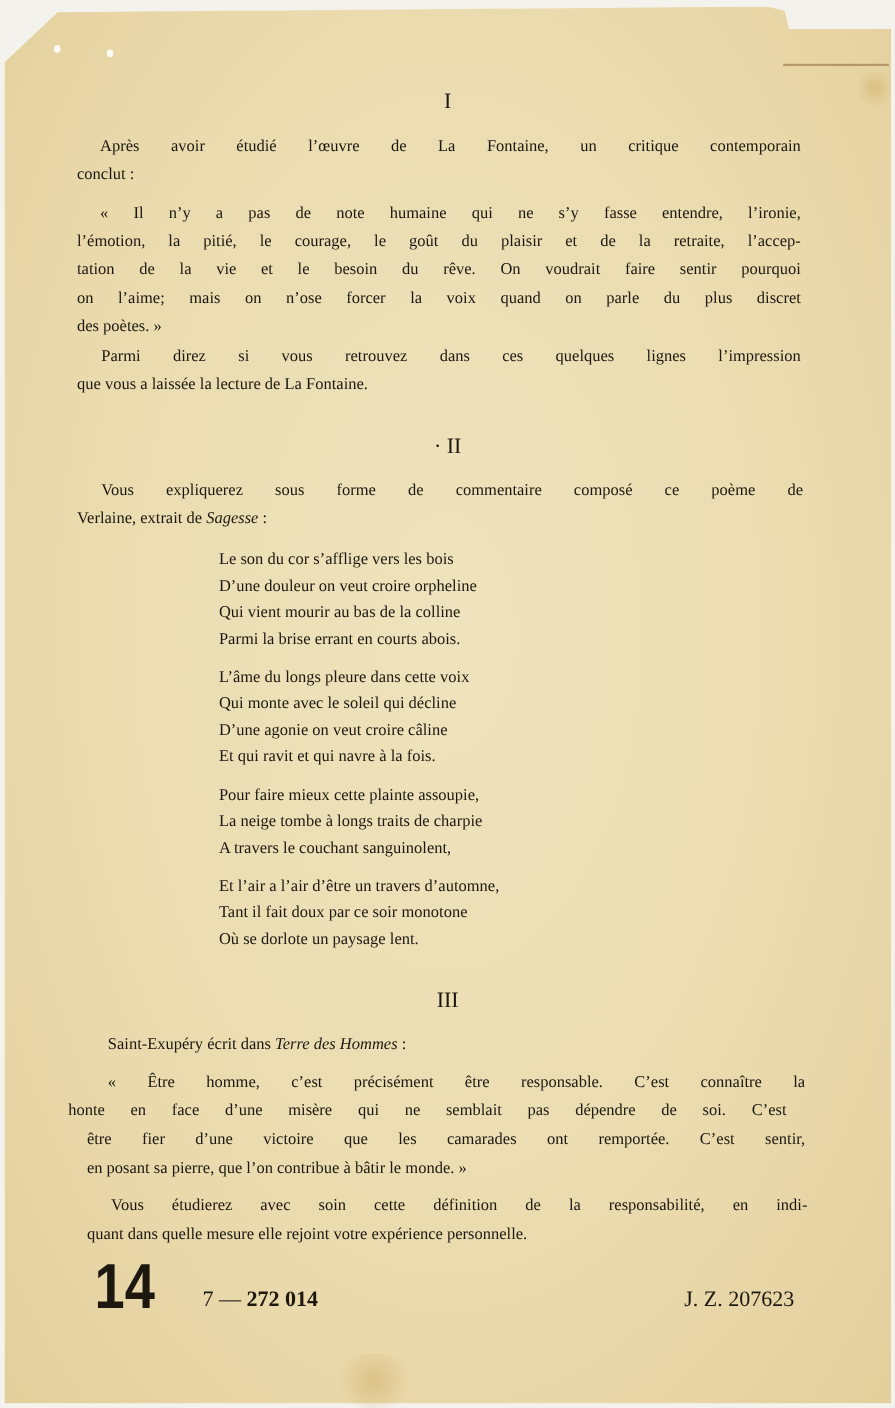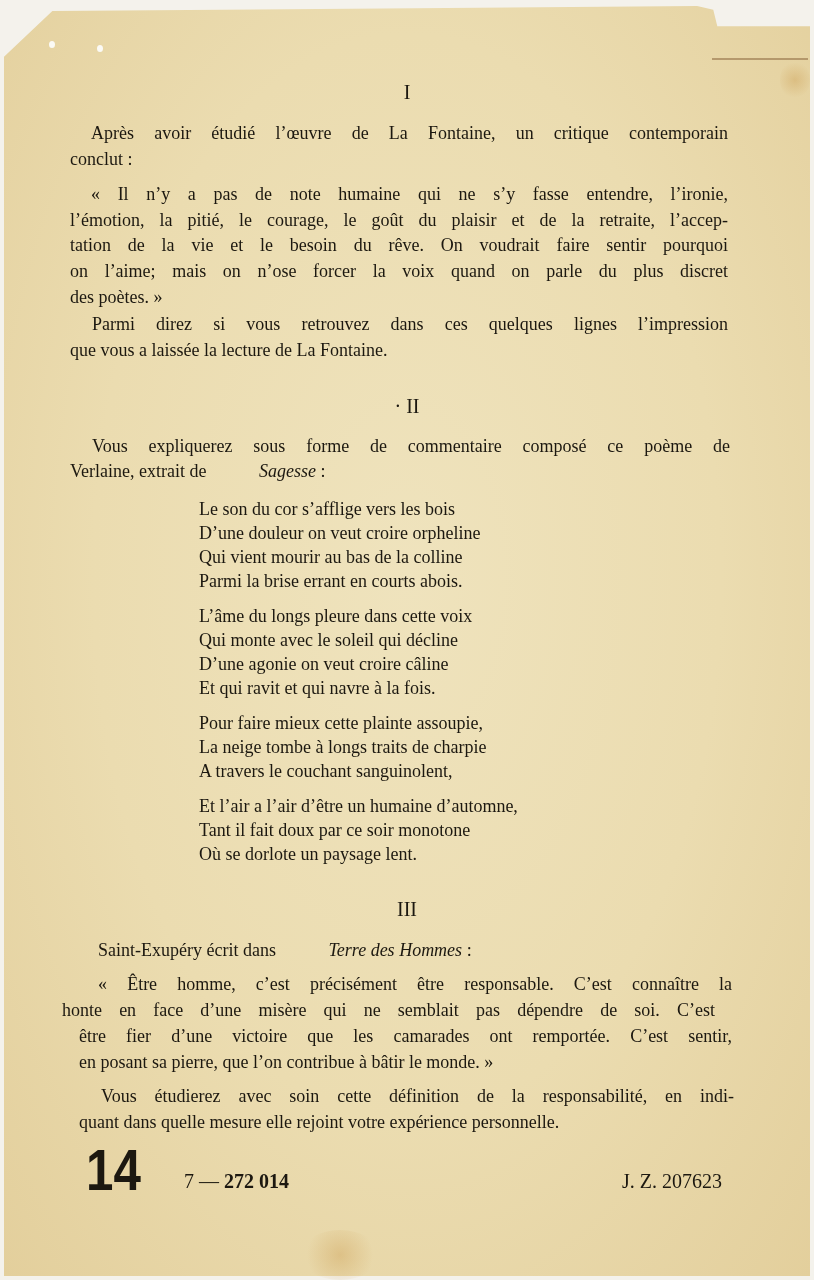--- a/index.html
+++ b/index.html
@@ -14,24 +14,24 @@
     background:
       radial-gradient(ellipse at 50% 45%, #efe3bd 0%, #ebdcb0 55%, #e3cf9c 100%);
     clip-path: polygon(0 4%, 6% 0.4%, 86% 0, 88% 0.3%, 88.5% 1.6%, 100% 1.6%, 100% 100%, 0 100%);
   }
   .stain {
     position: absolute; border-radius: 50%;
     background: radial-gradient(circle, rgba(200,150,70,0.35), rgba(200,150,70,0) 70%);
   }
   .hole { position: absolute; width: 6px; height: 7px; border-radius: 50%; background: #fbfaf5; }
   .fold { position: absolute; left: 712px; top: 58px; width: 96px; height: 2px; background: rgba(120,80,40,0.45); }
-  .t { position: absolute; font-size: 18px; line-height: 26px; white-space: nowrap; }
+  .t { position: absolute; font-size: 15px; line-height: 26px; white-space: nowrap; }
   .heading { position: absolute; left: 0; width: 814px; text-align: center; font-size: 20px; }
   .just { text-align: justify; text-align-last: justify; }
-  i { font-style: italic; margin-left: 48px; }
+  i { font-style: italic; }
   .page-number { position: absolute; left: 86px; top: 1140px; font-family: "Liberation Sans", "DejaVu Sans", sans-serif; font-weight: bold; font-size: 58px; line-height: 60px; transform: scaleX(0.85); transform-origin: left; }
   .ref { position: absolute; top: 1170px; font-size: 20px; }
   .ref b { font-weight: bold; }
 </style>
 </head>
 <body>
 
 <div class="paper"></div>
 
 <div class="stain" style="left:300px;top:1230px;width:80px;height:50px"></div>
@@ -65,21 +65,21 @@
 
   <div class="t" style="left:199px;top:603px">L’âme du longs pleure dans cette voix</div>
   <div class="t" style="left:199px;top:627px">Qui monte avec le soleil qui décline</div>
   <div class="t" style="left:199px;top:651px">D’une agonie on veut croire câline</div>
   <div class="t" style="left:199px;top:675px">Et qui ravit et qui navre à la fois.</div>
 
   <div class="t" style="left:199px;top:710px">Pour faire mieux cette plainte assoupie,</div>
   <div class="t" style="left:199px;top:734px">La neige tombe à longs traits de charpie</div>
   <div class="t" style="left:199px;top:758px">A travers le couchant sanguinolent,</div>
 
-  <div class="t" style="left:199px;top:793px">Et l’air a l’air d’être un humaine d’automne,</div>
+  <div class="t" style="left:199px;top:793px">Et l’air a l’air d’être un travers d’automne,</div>
   <div class="t" style="left:199px;top:817px">Tant il fait doux par ce soir monotone</div>
   <div class="t" style="left:199px;top:841px">Où se dorlote un paysage lent.</div>
 </div>
 
 <div class="heading" style="top:898px">III</div>
 <div class="t" style="left:98px;top:937px"><span>Saint-Exupéry écrit dans </span><i>Terre des Hommes</i><span> :</span></div>
 
 <div class="t just" style="left:98px;top:971px;width:634px">« Être homme, c’est précisément être responsable. C’est connaître la</div>
 <div class="t just" style="left:62px;top:997px;width:653px">honte en face d’une misère qui ne semblait pas dépendre de soi. C’est</div>
 <div class="t just" style="left:79px;top:1023px;width:653px">être fier d’une victoire que les camarades ont remportée. C’est sentir,</div>

